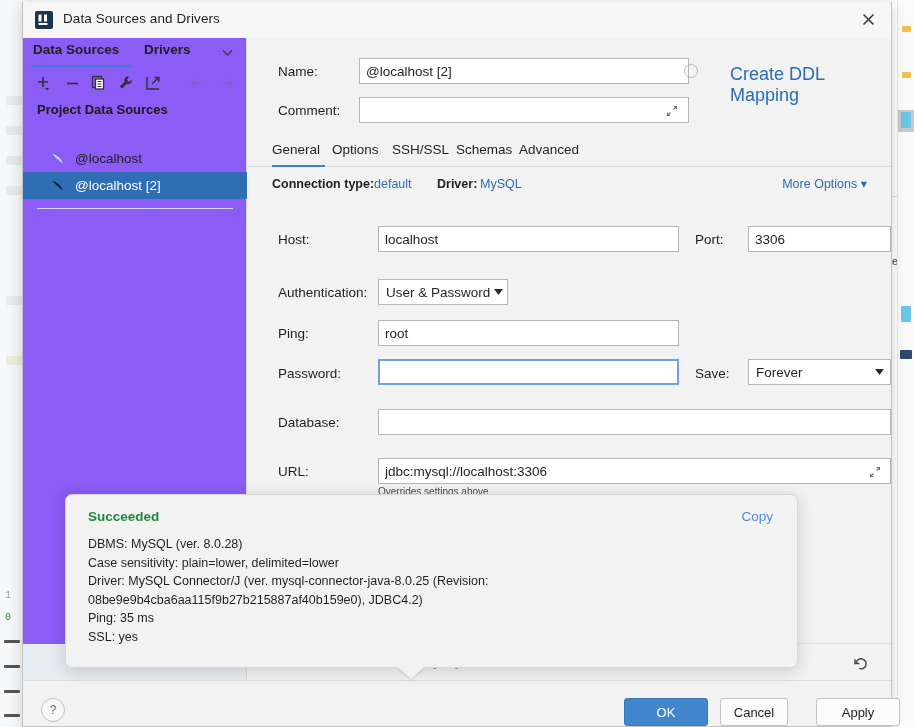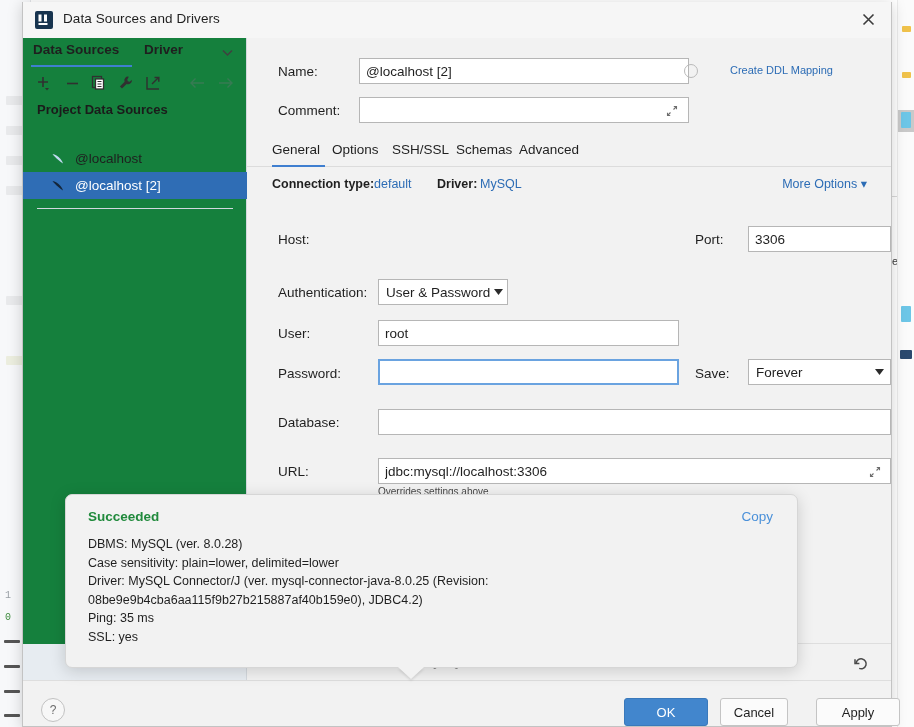--- a/index.html
+++ b/index.html
@@ -37,21 +37,21 @@
   
   #titlebar{position:relative;height:36px;background:#f6f6f6;border-bottom:1px solid #e2e2e2;}
   #title-icon{position:absolute;left:12px;top:9px;width:18px;height:18px;background:#18344f;border-radius:2px;
               display:flex;align-items:center;justify-content:center;}
   #title-icon svg{display:block;}
   #title-text{position:absolute;left:40px;top:9px;font-size:13.5px;color:#1f1f1f;letter-spacing:.1px;}
   #close-btn{position:absolute;right:0;top:0;width:46px;height:35px;display:flex;align-items:center;justify-content:center;cursor:pointer;}
   #close-btn svg{display:block;}
 
   
-  #sidebar{position:absolute;left:0;top:36px;width:224px;bottom:0;background:#15803d;border-right:1px solid #d4d9de;box-sizing:border-box;}
+  #sidebar{position:absolute;left:0;top:36px;width:224px;bottom:0;background:#8b5cf6;border-right:1px solid #d4d9de;box-sizing:border-box;}
   #sb-tabs{position:relative;height:30px;}
   .sb-tab{position:absolute;top:4px;font-size:13.5px;font-weight:bold;color:#1f1f1f;cursor:pointer;}
   .sb-tab.t0{left:10px;}
   .sb-tab.t1{left:121px;}
   .sb-tab-underline{position:absolute;left:8px;top:27px;width:101px;height:2px;background:#3f7fd0;}
   #sb-chev{position:absolute;right:12px;top:7px;cursor:pointer;}
 
   #sb-toolbar{position:absolute;left:0;top:30px;width:224px;height:30px;}
   .tbi{position:absolute;top:4px;width:22px;height:22px;display:flex;align-items:center;justify-content:center;cursor:pointer;}
   .tbi.disabled{opacity:.38;cursor:default;}
@@ -70,21 +70,21 @@
   
   #content{position:absolute;left:224px;top:36px;right:0;bottom:0;background:#f2f2f2;}
 
   .frm-label{position:absolute;font-size:13.5px;color:#1f1f1f;}
   .txtfield{
     position:absolute;box-sizing:border-box;background:#ffffff;border:1px solid #b6b6b6;
     font-size:13.5px;color:#1f1f1f;padding:0 6px;line-height:24px;height:26px;
     font-family:"Liberation Sans",sans-serif;outline:none;
   }
   .txtfield.focused{border:2px solid #6aa3e0;}
-  .linkblue{color:#2c6cb5;font-size:11px;cursor:pointer;}
+  .linkblue{color:#2c6cb5;font-size:18px;cursor:pointer;}
 
   #name-circle{position:absolute;width:14px;height:14px;border:1px solid #b9b9b9;border-radius:50%;box-sizing:border-box;cursor:pointer;}
   .expand-ic{position:absolute;cursor:pointer;}
 
   
   #tabs{position:absolute;left:0;top:102px;width:100%;height:28px;}
   .tabitem{position:absolute;top:2px;font-size:13.5px;color:#1f1f1f;cursor:pointer;white-space:nowrap;}
   #tab-underline{position:absolute;top:25px;height:2px;background:#3f7fd0;}
   #tabs-hr{position:absolute;left:0;top:26px;width:100%;height:1px;background:#dcdcdc;}
 
@@ -175,21 +175,21 @@
     <div id="close-btn">
       <svg width="13" height="13" viewBox="0 0 13 13">
         <path d="M1.5 1.5 L11.5 11.5 M11.5 1.5 L1.5 11.5" stroke="#3c3c3c" stroke-width="1.6"></path>
       </svg>
     </div>
   </div>
 
   <div id="sidebar">
     <div id="sb-tabs">
       <div class="sb-tab t0">Data Sources</div>
-      <div class="sb-tab t1">Driver</div>
+      <div class="sb-tab t1">Drivers</div>
       <div class="sb-tab-underline"></div>
       <div id="sb-chev">
         <svg width="13" height="13" viewBox="0 0 13 13">
             <path d="M2 4.5 L6.5 9 L11 4.5" stroke="#404040" stroke-width="1.5" fill="none"></path>
           </svg>
       </div>
     </div>
 
     <div id="sb-toolbar">
       <div class="tbi" style="left:10px">
@@ -289,34 +289,35 @@
       <div class="connval" style="left:127px;top:6px">default</div>
       <div class="connlbl" style="left:190px;top:6px">Driver:</div>
       <div class="connval" style="left:233px;top:6px">MySQL</div>
       <div id="more-options">
         <span>More Options</span>
         <span>▾</span>
       </div>
     </div>
 
     <div class="frm-label" style="left:31px;top:194px">Host:</div>
+    <input class="txtfield" style="left: 131px; top: 188px; width: 301px;" value="localhost">
     <div class="frm-label" style="left:448px;top:194px">Port:</div>
     <input class="txtfield" style="left: 501px; top: 188px; width: 143px;" value="3306">
 
     <div class="frm-label" style="left:31px;top:247px">Authentication:</div>
     <div class="combo" style="left:131px;top:241px;width:130px">
       <span class="cval">User &amp; Password</span>
       <span class="carrow">
         <svg width="9" height="6" viewBox="0 0 9 6">
             <path d="M0 0 H9 L4.5 6 Z" fill="#2b2b2b"></path>
           </svg>
       </span>
     </div>
 
-    <div class="frm-label" style="left:31px;top:288px">User:</div>
+    <div class="frm-label" style="left:31px;top:288px">Ping:</div>
     <input class="txtfield" style="left: 131px; top: 282px; width: 301px;" value="root">
 
     <div class="frm-label" style="left:31px;top:328px">Password:</div>
     <input type="password" class="txtfield focused" style="left: 131px; top: 321px; width: 301px;" autofocus="" value="">
     <div class="frm-label" style="left:448px;top:328px">Save:</div>
     <div class="combo" style="left:501px;top:321px;width:143px">
       <span class="cval">Forever</span>
       <span class="carrow">
         <svg width="9" height="6" viewBox="0 0 9 6">
             <path d="M0 0 H9 L4.5 6 Z" fill="#2b2b2b"></path>

